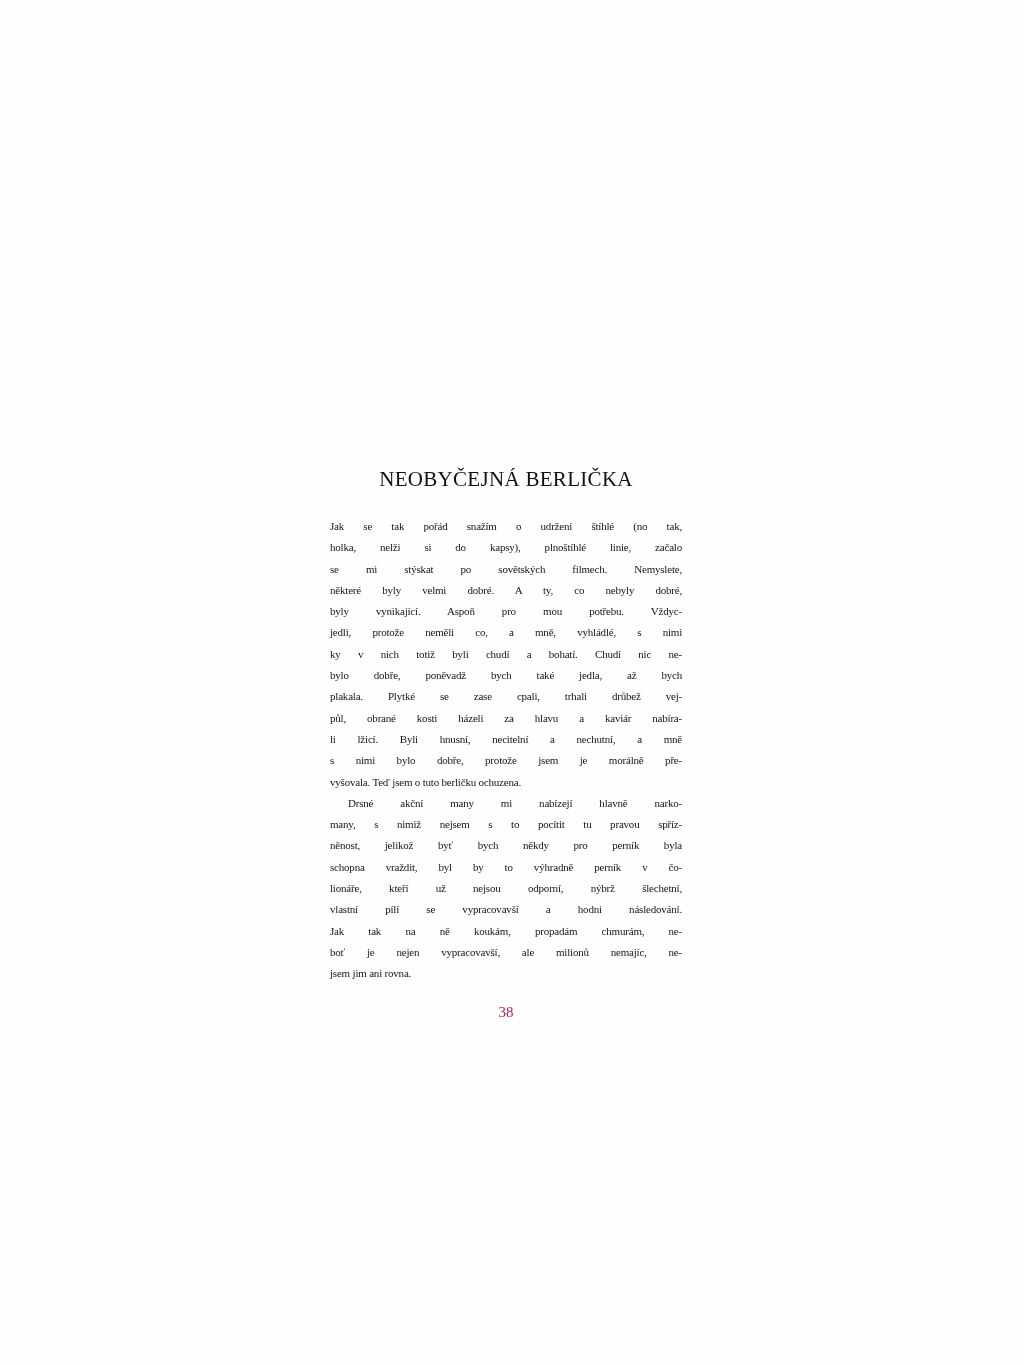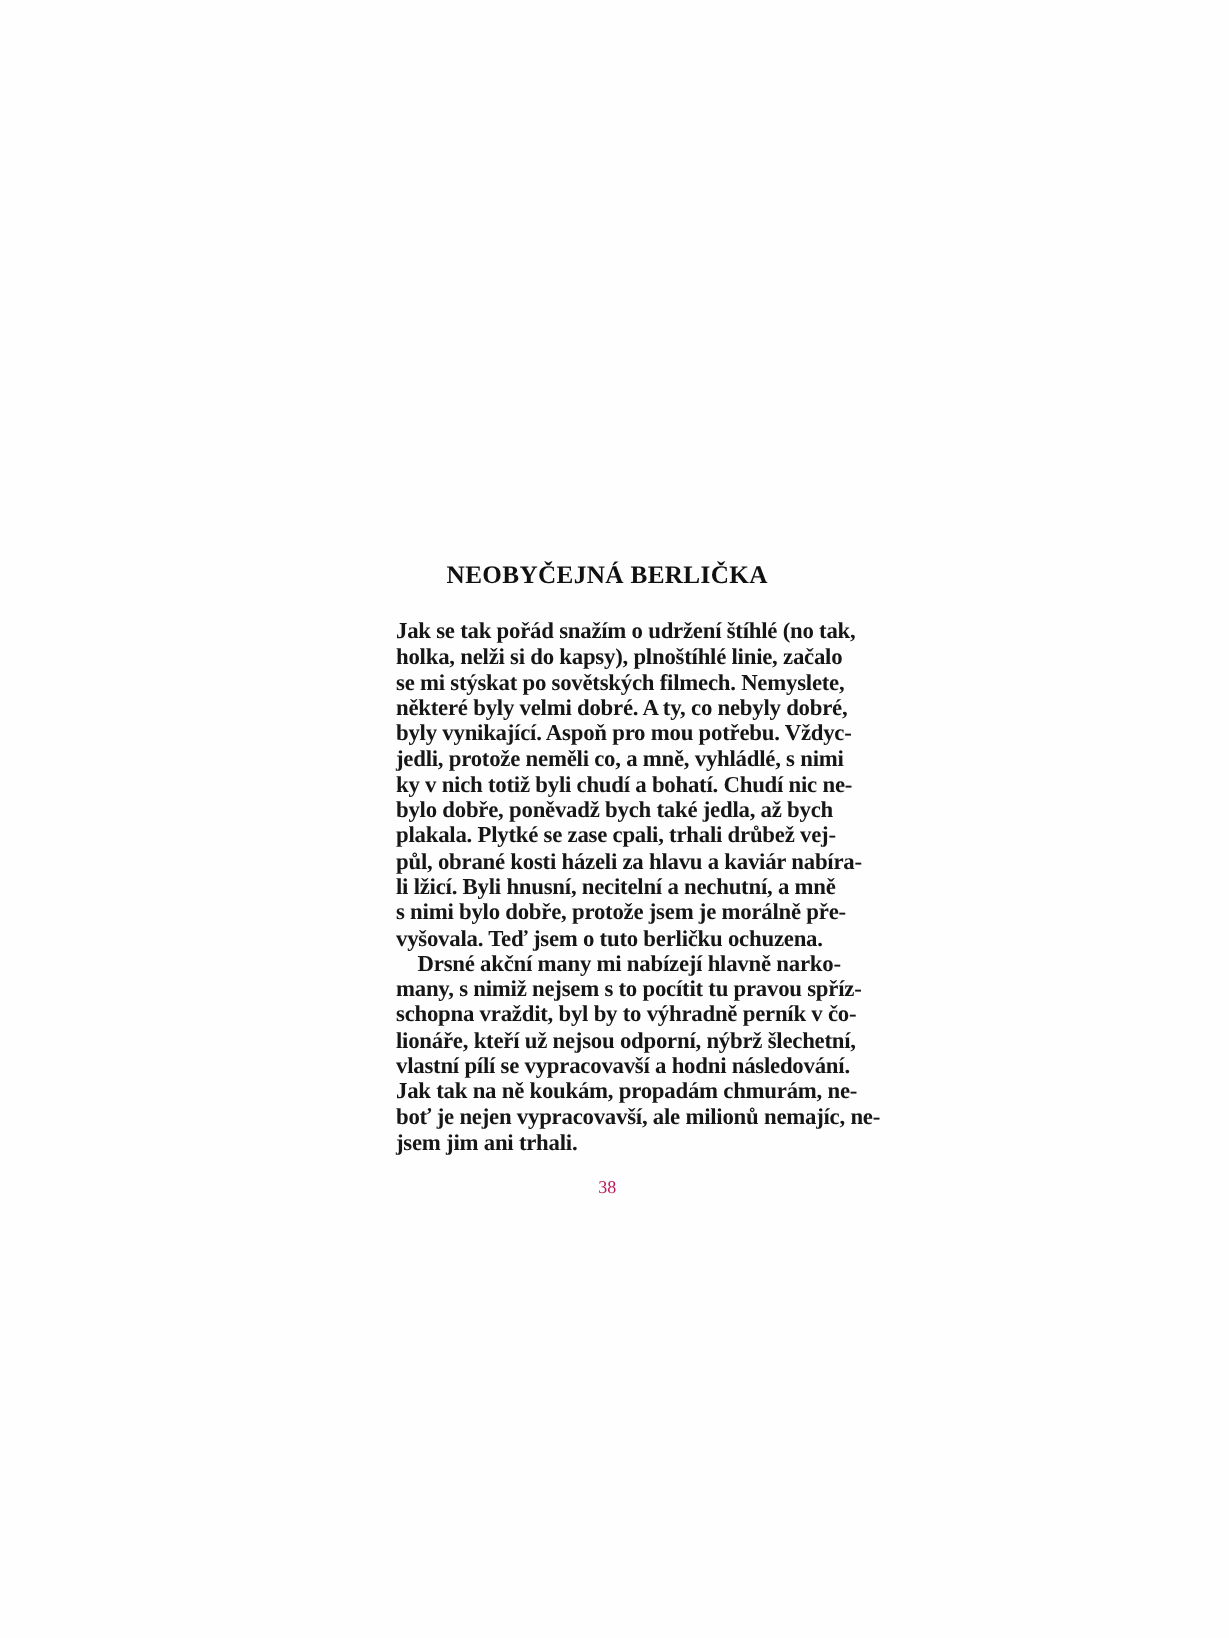--- a/index.html
+++ b/index.html
@@ -16,35 +16,34 @@
   }
   .column {
     position: absolute;
     left: 330px; top: 467px;
     width: 352px;
     color: #161616;
   }
   .title {
     margin: 0 0 24px 0;
     font-size: 21px;
-    font-weight: bold;
+    font-weight: normal;
     letter-spacing: 0.3px;
     text-align: center;
     white-space: nowrap;
     color: #111111;
   }
   .body-text { width: 352px; }
   .line {
-    font-size: 19px;
+    font-size: 11px;
     line-height: 21.3px;
     letter-spacing: -0.2px;
     white-space: nowrap;
     text-align: justify;
     text-align-last: justify;
-    font-weight: bold;
   }
   .line.last { text-align-last: left; }
   .line.indent { text-indent: 18px; }
   .folio {
     margin-top: 19px;
     font-size: 15px;
     text-align: center;
     color: #be185d;
   }
 </style>
@@ -63,22 +62,23 @@
         <div class="line">jedli, protože neměli co, a mně, vyhládlé, s nimi</div>
         <div class="line">ky v nich totiž byli chudí a bohatí. Chudí nic ne-</div>
         <div class="line">bylo dobře, poněvadž bych také jedla, až bych</div>
         <div class="line">plakala. Plytké se zase cpali, trhali drůbež vej-</div>
         <div class="line">půl, obrané kosti házeli za hlavu a kaviár nabíra-</div>
         <div class="line">li lžicí. Byli hnusní, necitelní a nechutní, a mně</div>
         <div class="line">s nimi bylo dobře, protože jsem je morálně pře-</div>
         <div class="line last">vyšovala. Teď jsem o tuto berličku ochuzena.</div>
         <div class="line indent">Drsné akční many mi nabízejí hlavně narko-</div>
         <div class="line">many, s nimiž nejsem s to pocítit tu pravou spříz-</div>
+        <div class="line">něnost, jelikož byť bych někdy pro perník byla</div>
         <div class="line">schopna vraždit, byl by to výhradně perník v čo-</div>
         <div class="line">lionáře, kteří už nejsou odporní, nýbrž šlechetní,</div>
         <div class="line">vlastní pílí se vypracovavší a hodni následování.</div>
         <div class="line">Jak tak na ně koukám, propadám chmurám, ne-</div>
         <div class="line">boť je nejen vypracovavší, ale milionů nemajíc, ne-</div>
-        <div class="line last">jsem jim ani trhali.</div>
+        <div class="line last">jsem jim ani rovna.</div>
       </div>
     <div class="folio">38</div>
   </div>
 </div>
 
 </body></html>

